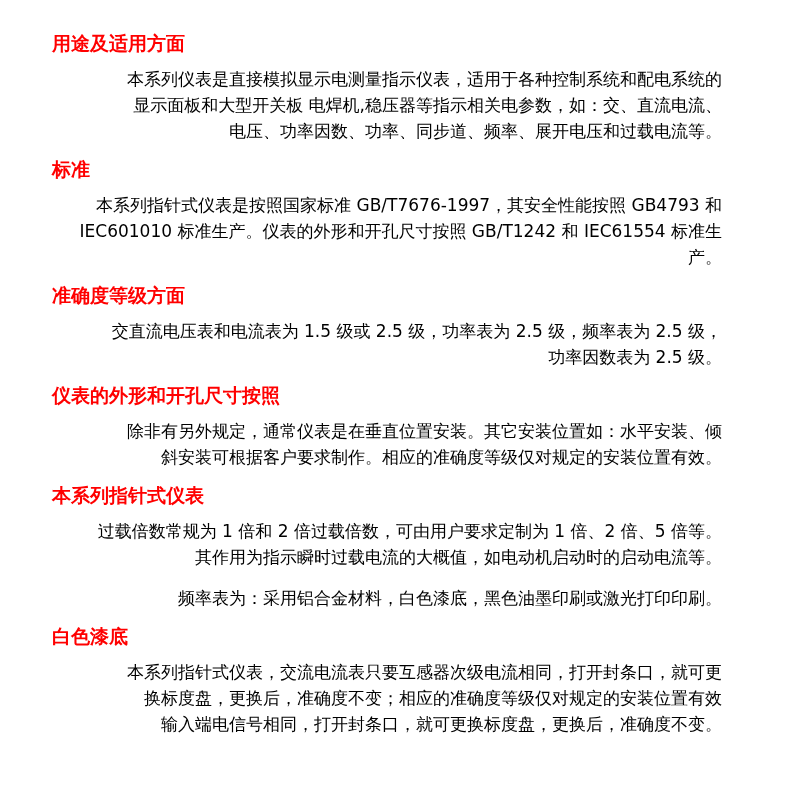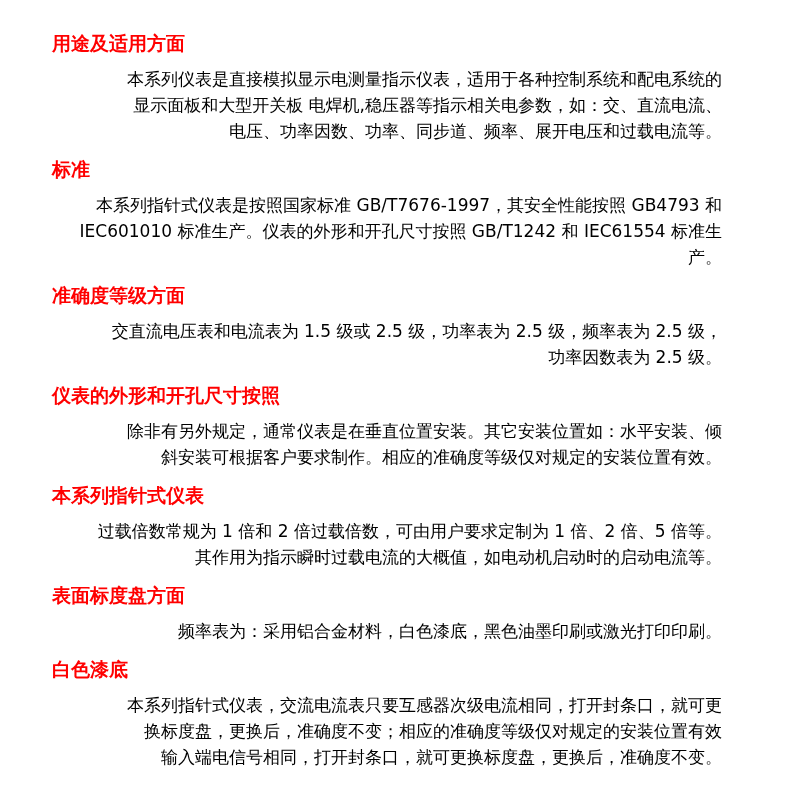--- a/index.html
+++ b/index.html
@@ -64,21 +64,20 @@
 斜安装可根据客户要求制作。相应的准确度等级仅对规定的安装位置有效。</p>
   </div>
 
   <div class="section">
     <h3 class="section-heading">本系列指针式仪表</h3>
     <p class="section-paragraph">过载倍数常规为 1 倍和 2 倍过载倍数，可由用户要求定制为 1 倍、2 倍、5 倍等。
 其作用为指示瞬时过载电流的大概值，如电动机启动时的启动电流等。</p>
   </div>
 
   <div class="section">
-    <h3 class="section-heading">表面标度盘方面</h3>
     <p class="section-paragraph">频率表为：采用铝合金材料，白色漆底，黑色油墨印刷或激光打印印刷。</p>
   </div>
 
   <div class="section">
     <h3 class="section-heading">白色漆底</h3>
     <p class="section-paragraph">本系列指针式仪表，交流电流表只要互感器次级电流相同，打开封条口，就可更
 换标度盘，更换后，准确度不变；相应的准确度等级仅对规定的安装位置有效
 输入端电信号相同，打开封条口，就可更换标度盘，更换后，准确度不变。</p>
   </div>
 

